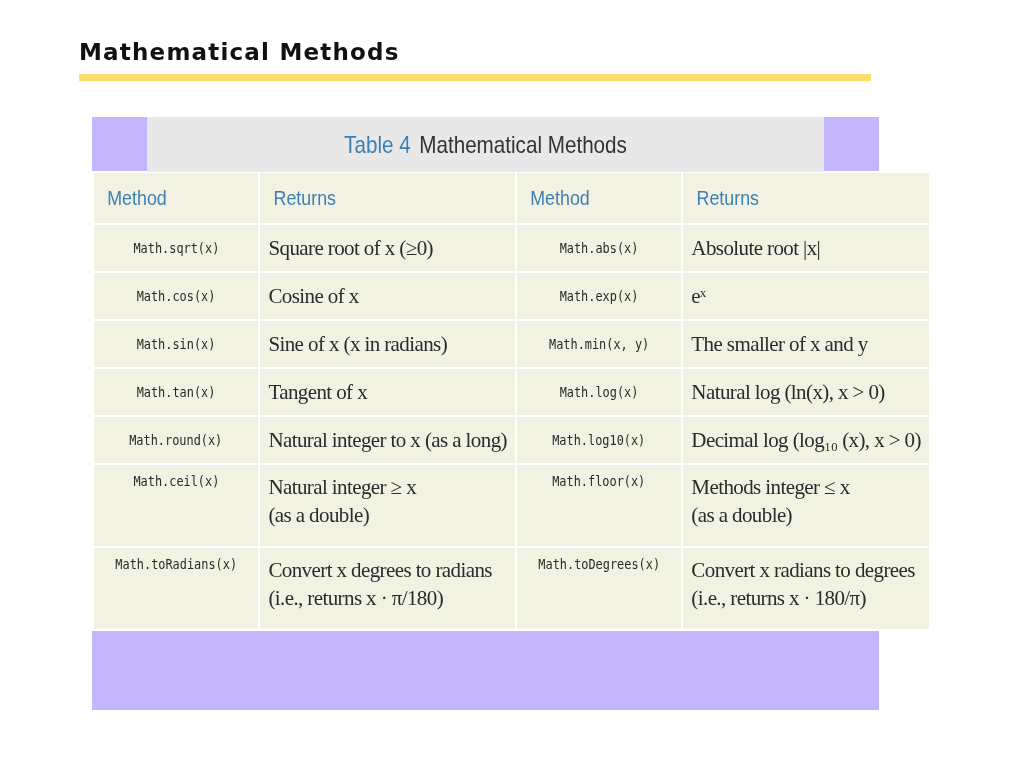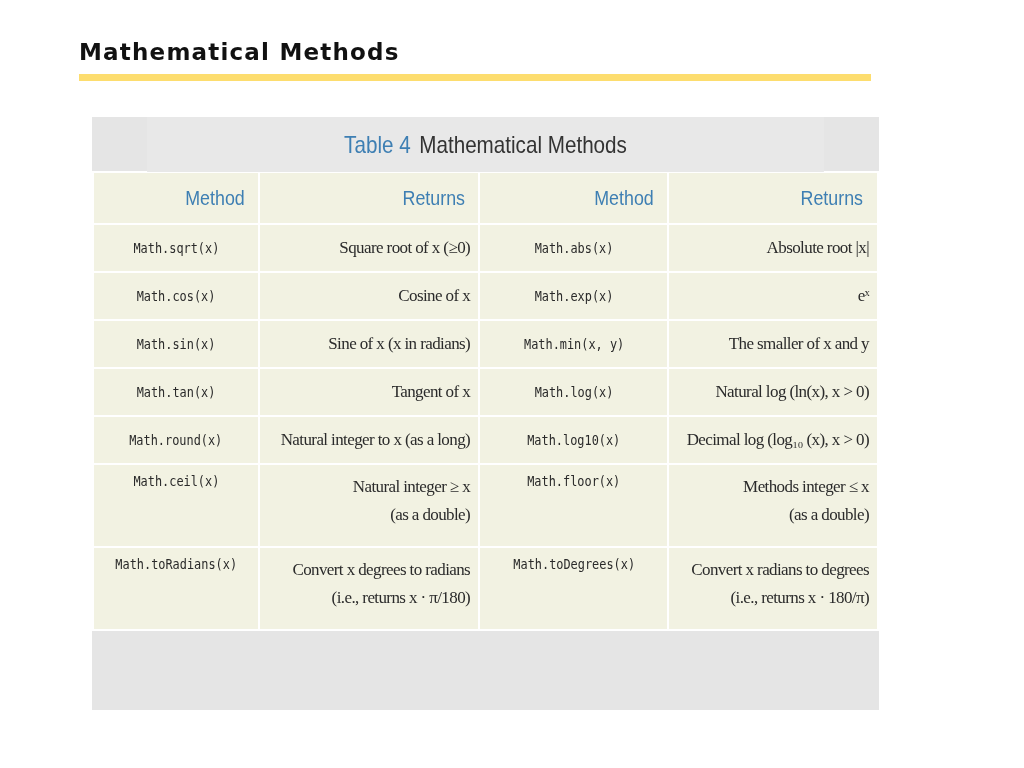--- a/index.html
+++ b/index.html
@@ -32,21 +32,21 @@
       width: 792px;
       height: 7px;
       background: #fddd6e;
     }
     .table-wrap {
       position: absolute;
       left: 92px;
       top: 117px;
       width: 787px;
       height: 593px;
-      background: #e5e5e5;
+      background: #c4b5fd;
     }
     .caption {
       height: 55px;
       background: #e8e8e8;
       display: flex;
       align-items: center;
       justify-content: center;
       font-family: "Liberation Sans", sans-serif;
       font-size: 24px;
       color: #333333;
@@ -68,43 +68,43 @@
       background: #f2f2e2;
       padding: 0 8px;
       vertical-align: middle;
     }
     th {
       height: 50px;
       font-family: "Liberation Sans", sans-serif;
       font-weight: normal;
       font-size: 21px;
       color: #3e7fb3;
-      text-align: right;
+      text-align: left;
     }
     th span {
       display: inline-block;
       transform: scaleX(0.85);
     }
     td.m {
       font-family: "DejaVu Sans Mono", monospace;
       font-size: 14.5px;
       color: #2a2a2a;
       text-align: center;
       white-space: nowrap;
     }
     td.m span {
       display: inline-block;
       transform: scaleX(0.82);
     }
     td.r {
       font-family: "Liberation Serif", serif;
-      font-size: 17px;
+      font-size: 21px;
       color: #2b2b2b;
       line-height: 28px;
-      text-align: right;
+      text-align: left;
       letter-spacing: -0.6px;
     }
     td.r .line {
       display: block;
       white-space: nowrap;
     }
     .col1 { width: 138px; }
     .col2 { width: 214px; }
     .col3 { width: 194px; }
     .col4 { width: 201px; }

